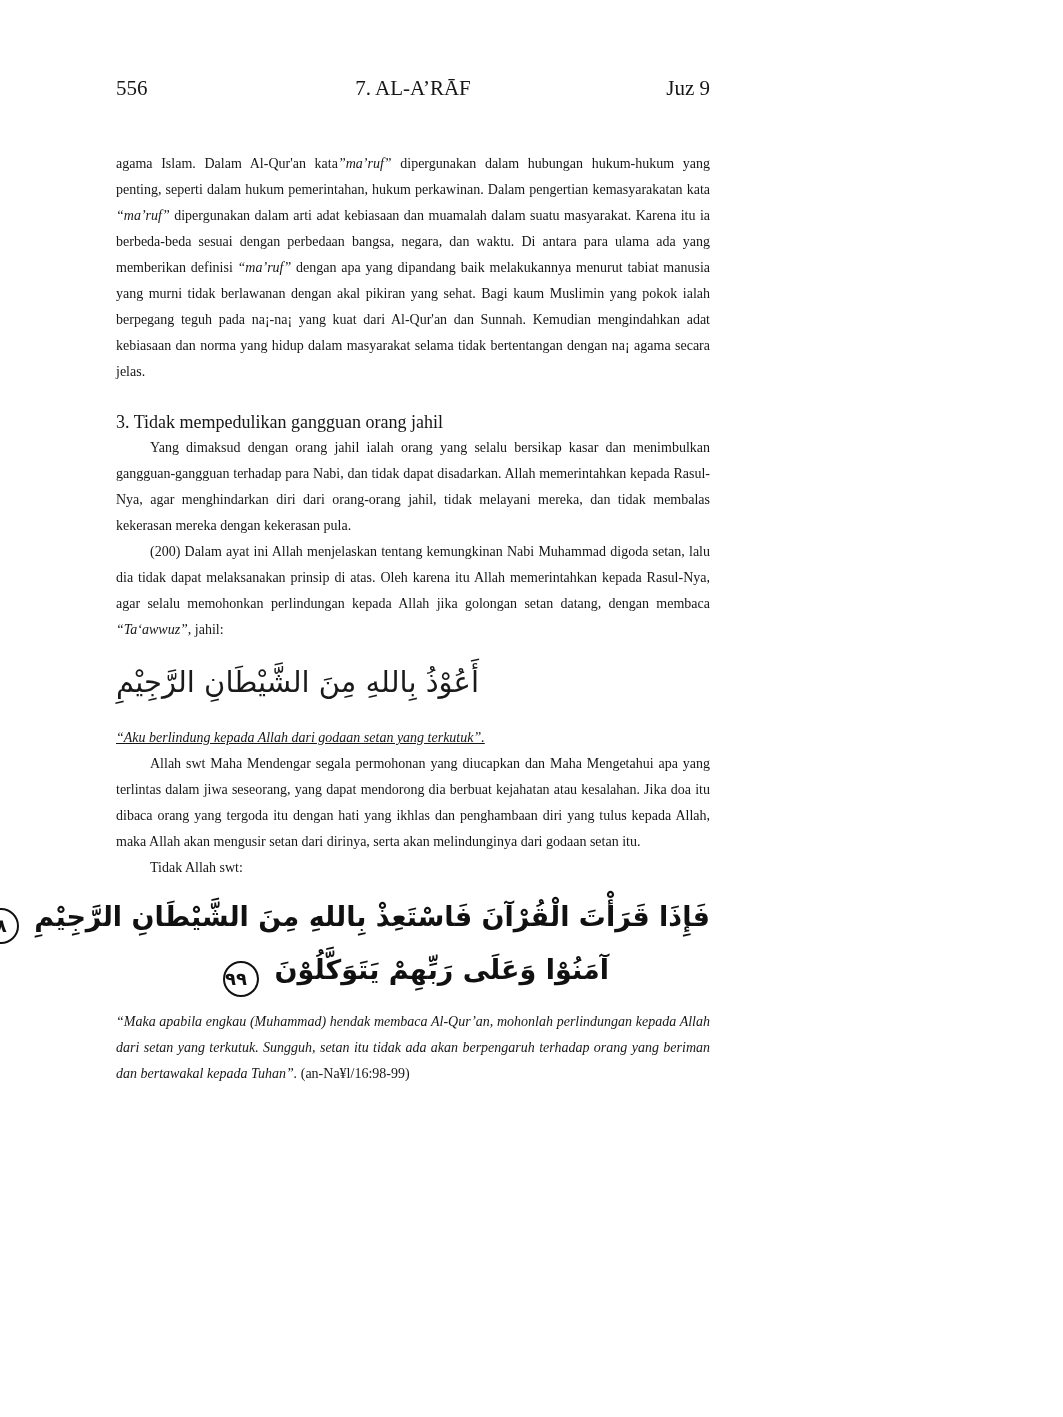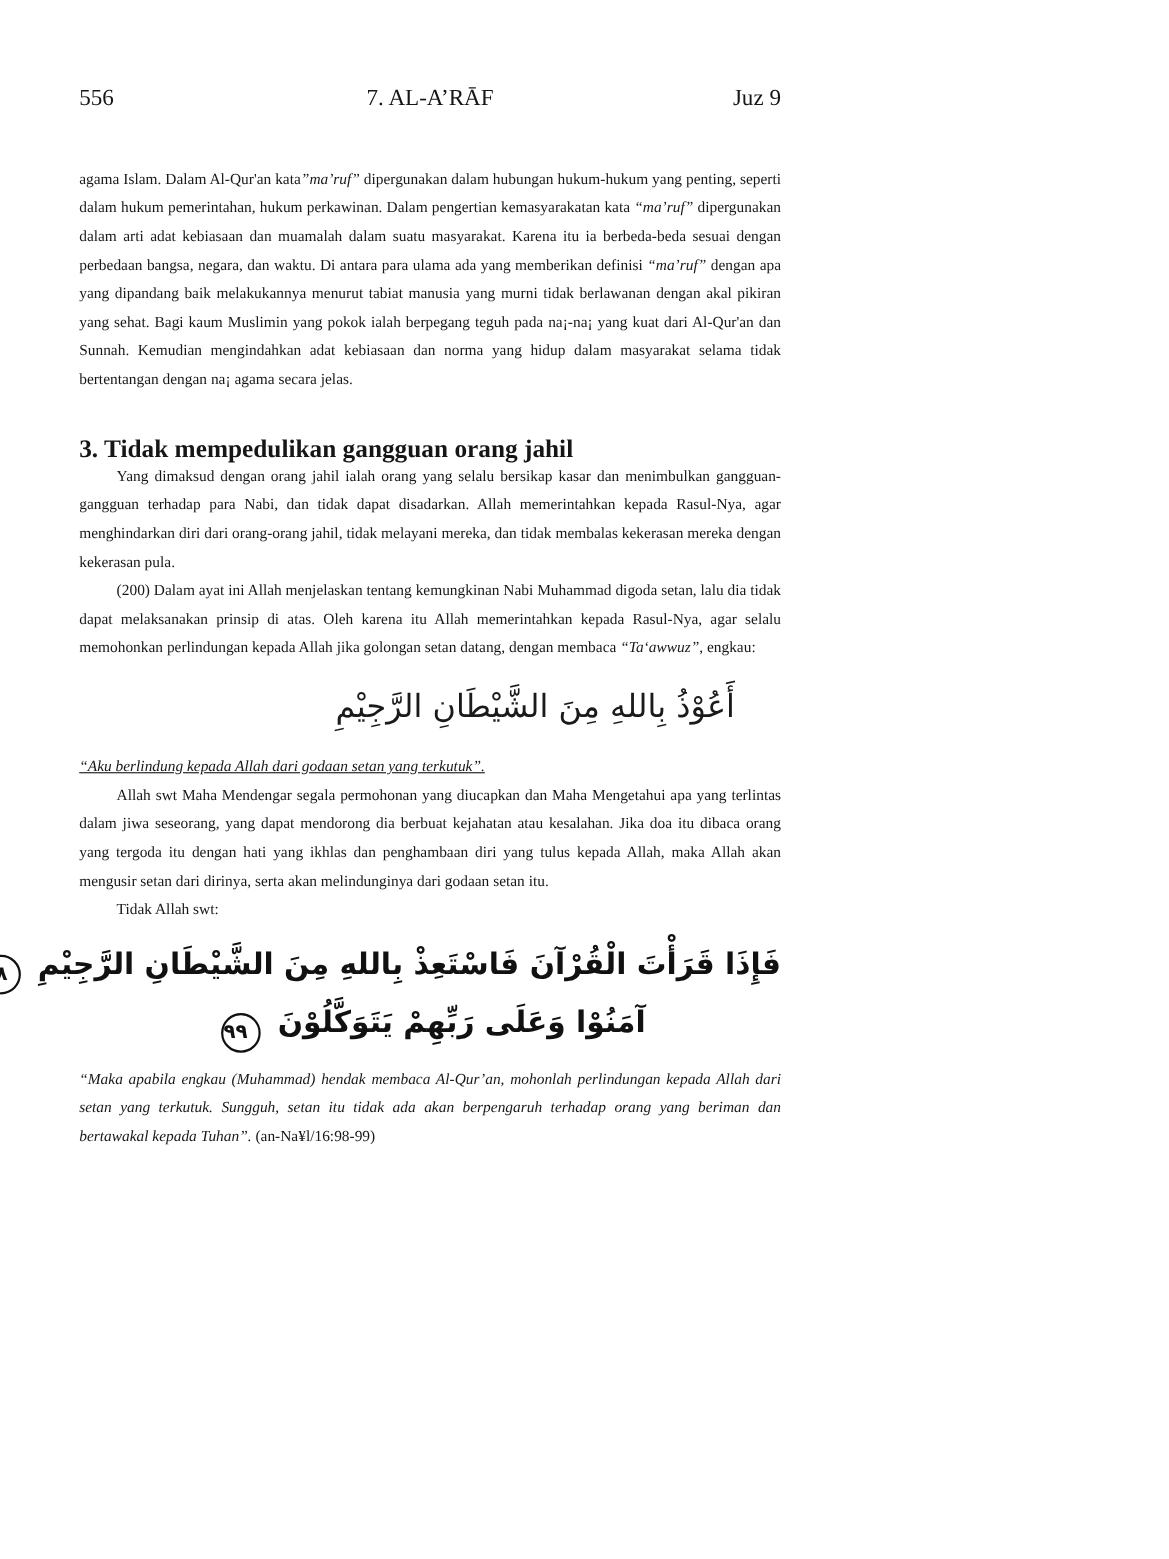--- a/index.html
+++ b/index.html
@@ -7,21 +7,21 @@
     width: 1063px;
     height: 1417px;
     background: #ffffff;
     font-family: "Liberation Serif", serif;
     color: #161616;
   }
   .page {
     box-sizing: border-box;
     width: 883px;
     height: 1417px;
-    padding: 76px 173px 0 72px;
+    padding: 76px 173px 0 116px;
     background: #ffffff;
   }
   .page-header {
     display: flex;
     justify-content: space-between;
     align-items: baseline;
     font-size: 21px;
     margin-bottom: 50px;
   }
   .page-header .center { flex: 1; text-align: center; }
@@ -30,28 +30,28 @@
   p.para {
     margin: 0;
     font-size: 14px;
     line-height: 26px;
   }
   .justify { text-align: justify; }
   .indent { text-indent: 34px; }
   .italic { font-style: italic; }
   em { font-style: italic; }
   h3.section-heading {
-    margin: 36px 0 0 0;
-    font-size: 23px;
+    margin: 24px 0 0 0;
+    font-size: 18px;
     line-height: 26px;
-    font-weight: bold;
+    font-weight: normal;
   }
   .arabic-taawwuz {
     direction: rtl;
-    text-align: right;
+    text-align: left;
     padding-left: 0;
     padding-right: 42px;
     margin: 16px 0 18px 0;
     font-family: "DejaVu Sans", sans-serif;
     font-size: 29px;
     line-height: 1.65;
     color: #1a1a1a;
   }
   .translation {
     margin-top: 6px;
@@ -96,21 +96,21 @@
   </div>
 
   <div>
 
     <p class="para justify"><span>agama Islam. Dalam Al-Qur'an kata</span><em>”ma’ruf”</em><span> dipergunakan dalam hubungan hukum-hukum yang penting, seperti dalam hukum pemerintahan, hukum perkawinan. Dalam pengertian kemasyarakatan kata </span><em>“ma’ruf”</em><span> dipergunakan dalam arti adat kebiasaan dan muamalah dalam suatu masyarakat. Karena itu ia berbeda-beda sesuai dengan perbedaan bangsa, negara, dan waktu. Di antara para ulama ada yang memberikan definisi </span><em>“ma’ruf”</em><span> dengan apa yang dipandang baik melakukannya menurut tabiat manusia yang murni tidak berlawanan dengan akal pikiran yang sehat. Bagi kaum Muslimin yang pokok ialah berpegang teguh pada na¡-na¡ yang kuat dari Al-Qur'an dan Sunnah. Kemudian mengindahkan adat kebiasaan dan norma yang hidup dalam masyarakat selama tidak bertentangan dengan na¡ agama secara jelas.</span></p>
 
     <h3 class="section-heading">3. Tidak mempedulikan gangguan orang jahil</h3>
 
     <p class="para justify indent">Yang dimaksud dengan orang jahil ialah orang yang selalu bersikap kasar dan menimbulkan gangguan-gangguan terhadap para Nabi, dan tidak dapat disadarkan. Allah memerintahkan kepada Rasul-Nya, agar menghindarkan diri dari orang-orang jahil, tidak melayani mereka, dan tidak membalas kekerasan mereka dengan kekerasan pula.</p>
 
-    <p class="para justify indent"><span>(200) Dalam ayat ini Allah menjelaskan tentang kemungkinan Nabi Muhammad digoda setan, lalu dia tidak dapat melaksanakan prinsip di atas. Oleh karena itu Allah memerintahkan kepada Rasul-Nya, agar selalu memohonkan perlindungan kepada Allah jika golongan setan datang, dengan membaca </span><em>“Ta‘awwuz”</em><span>, engkau:</span></p>
+    <p class="para justify indent"><span>(200) Dalam ayat ini Allah menjelaskan tentang kemungkinan Nabi Muhammad digoda setan, lalu dia tidak dapat melaksanakan prinsip di atas. Oleh karena itu Allah memerintahkan kepada Rasul-Nya, agar selalu memohonkan perlindungan kepada Allah jika golongan setan datang, dengan membaca </span><em>“Ta‘awwuz”</em><span>, jahil:</span></p>
 
     <div class="arabic-taawwuz" dir="rtl">أَعُوْذُ بِاللهِ مِنَ الشَّيْطَانِ الرَّجِيْمِ</div>
 
     <p class="para justify italic translation">“Aku berlindung kepada Allah dari godaan setan yang terkutuk”.</p>
 
     <p class="para justify indent gap-before">Allah swt Maha Mendengar segala permohonan yang diucapkan dan Maha Mengetahui apa yang terlintas dalam jiwa seseorang, yang dapat mendorong dia berbuat kejahatan atau kesalahan. Jika doa itu dibaca orang yang tergoda itu dengan hati yang ikhlas dan penghambaan diri yang tulus kepada Allah, maka Allah akan mengusir setan dari dirinya, serta akan melindunginya dari godaan setan itu.</p>
 
     <p class="para indent">Tidak Allah swt:</p>
 
     <div class="quran-verse">

